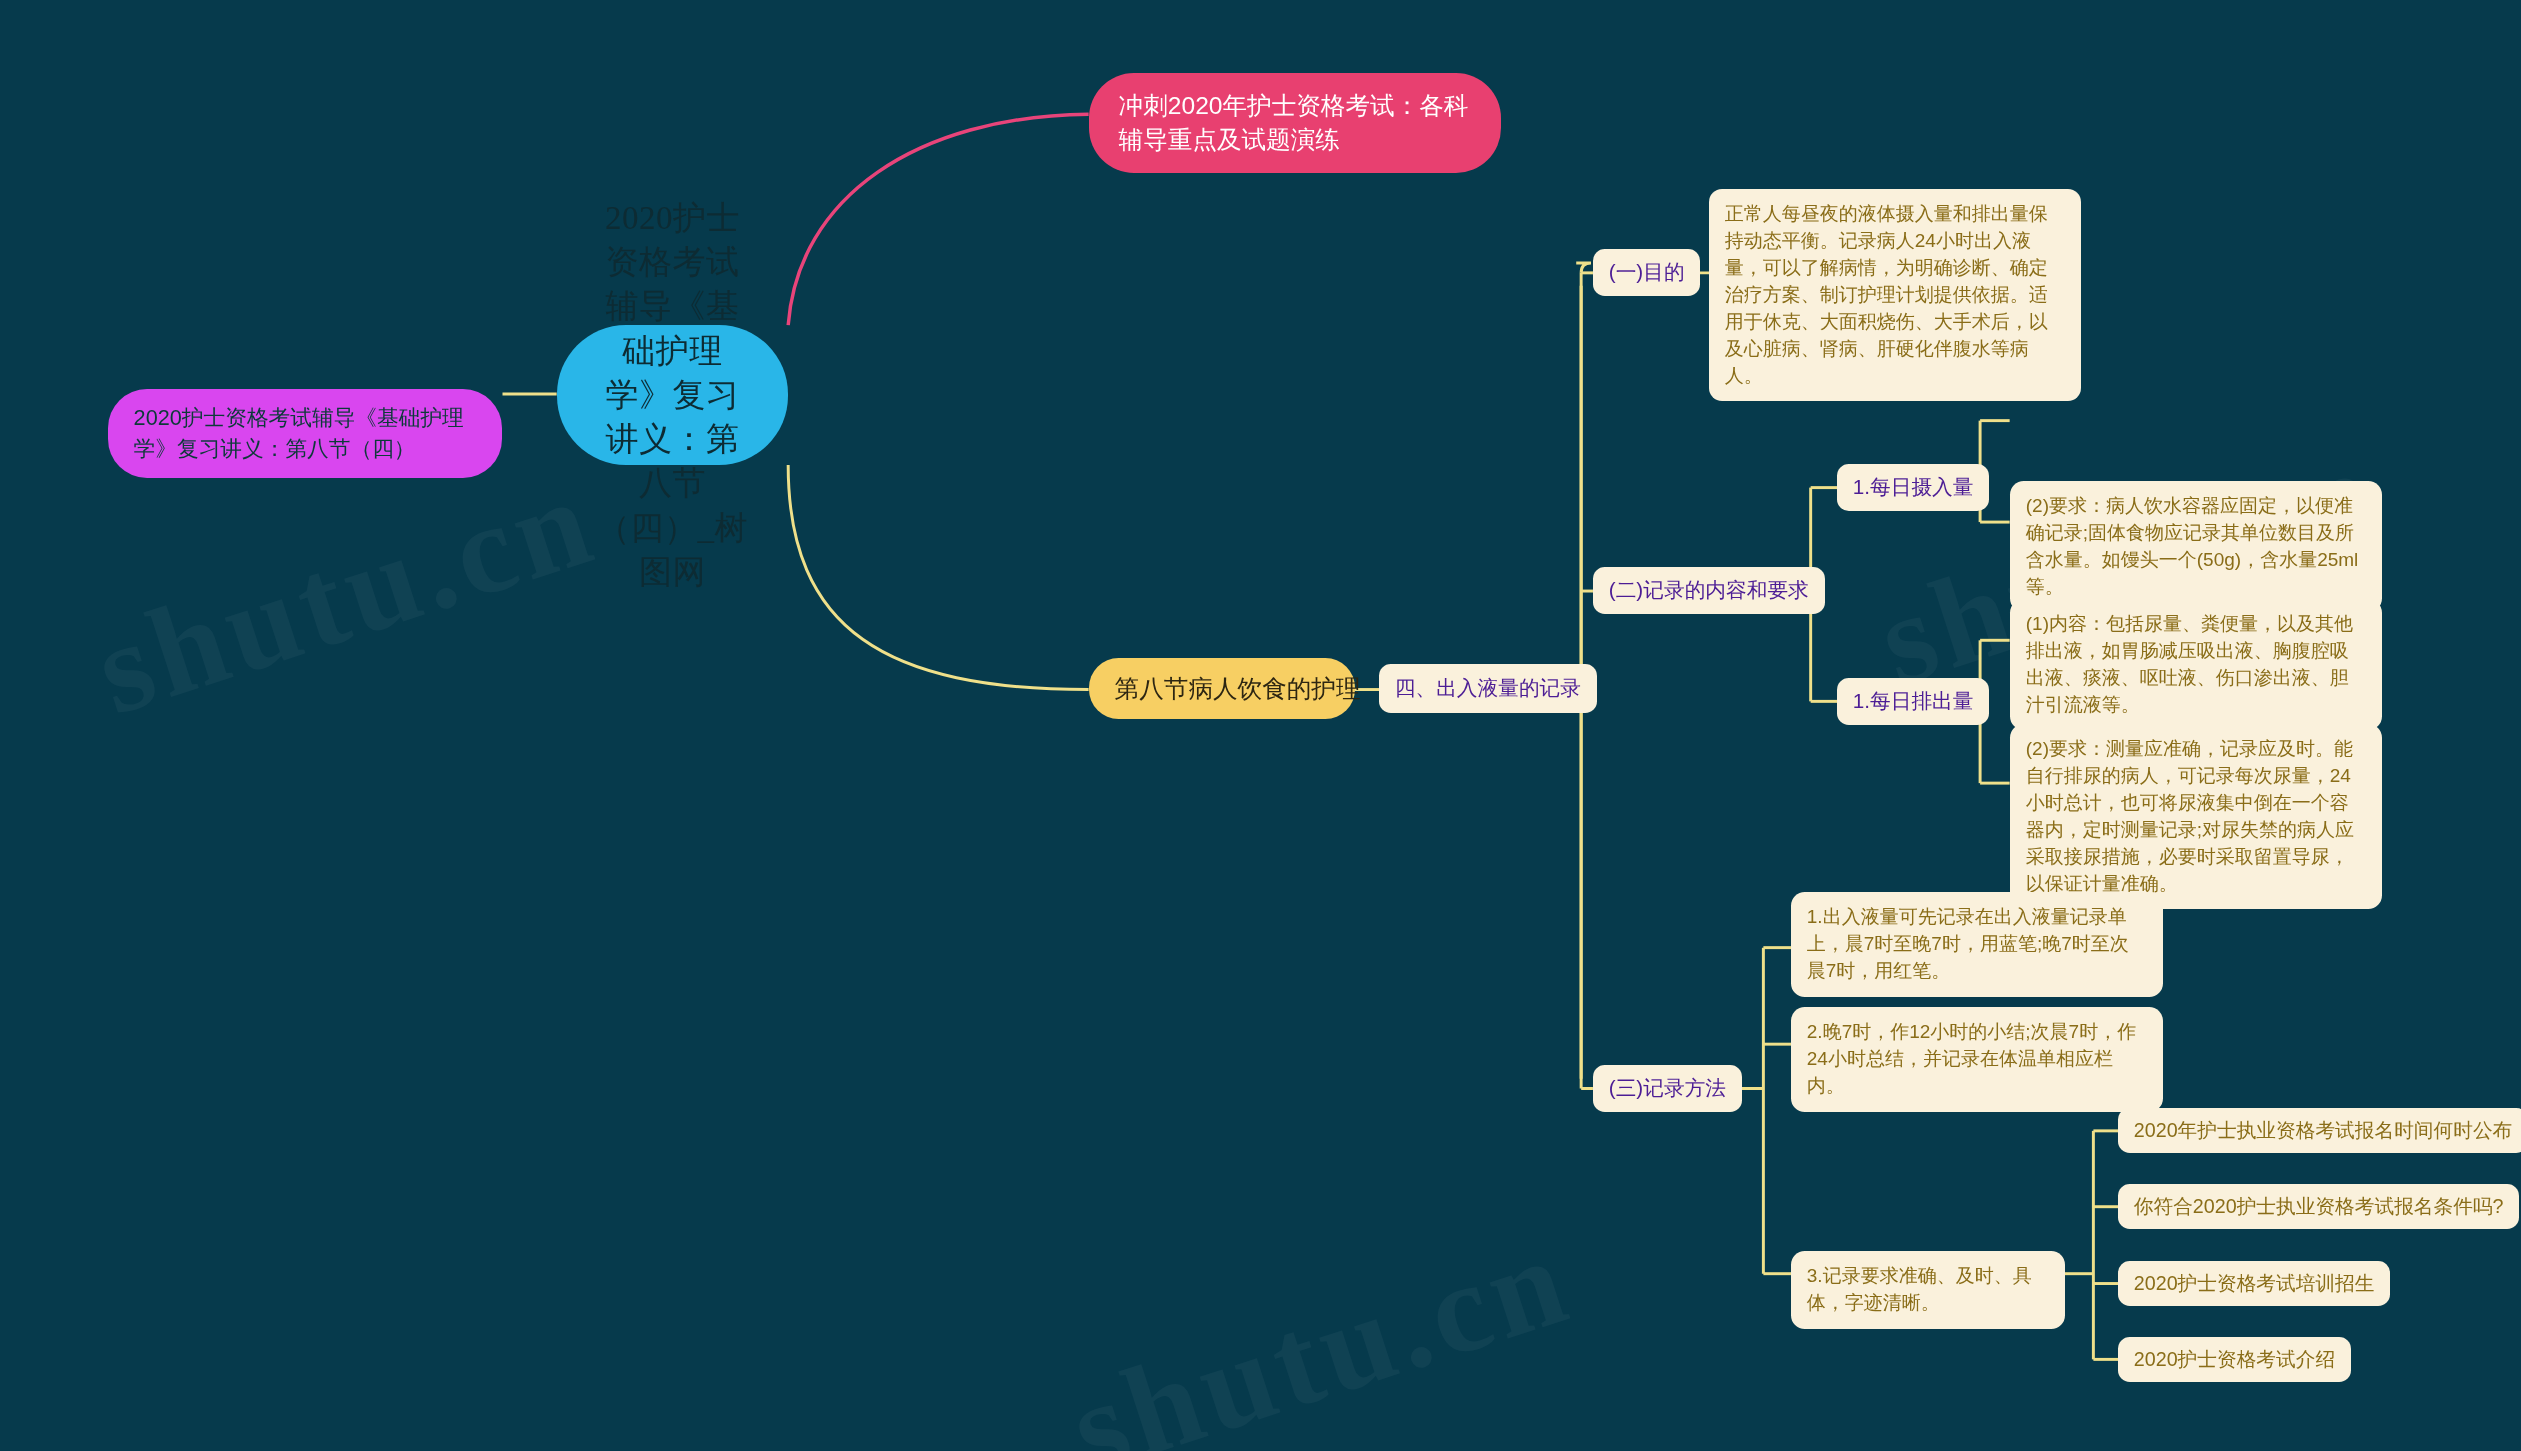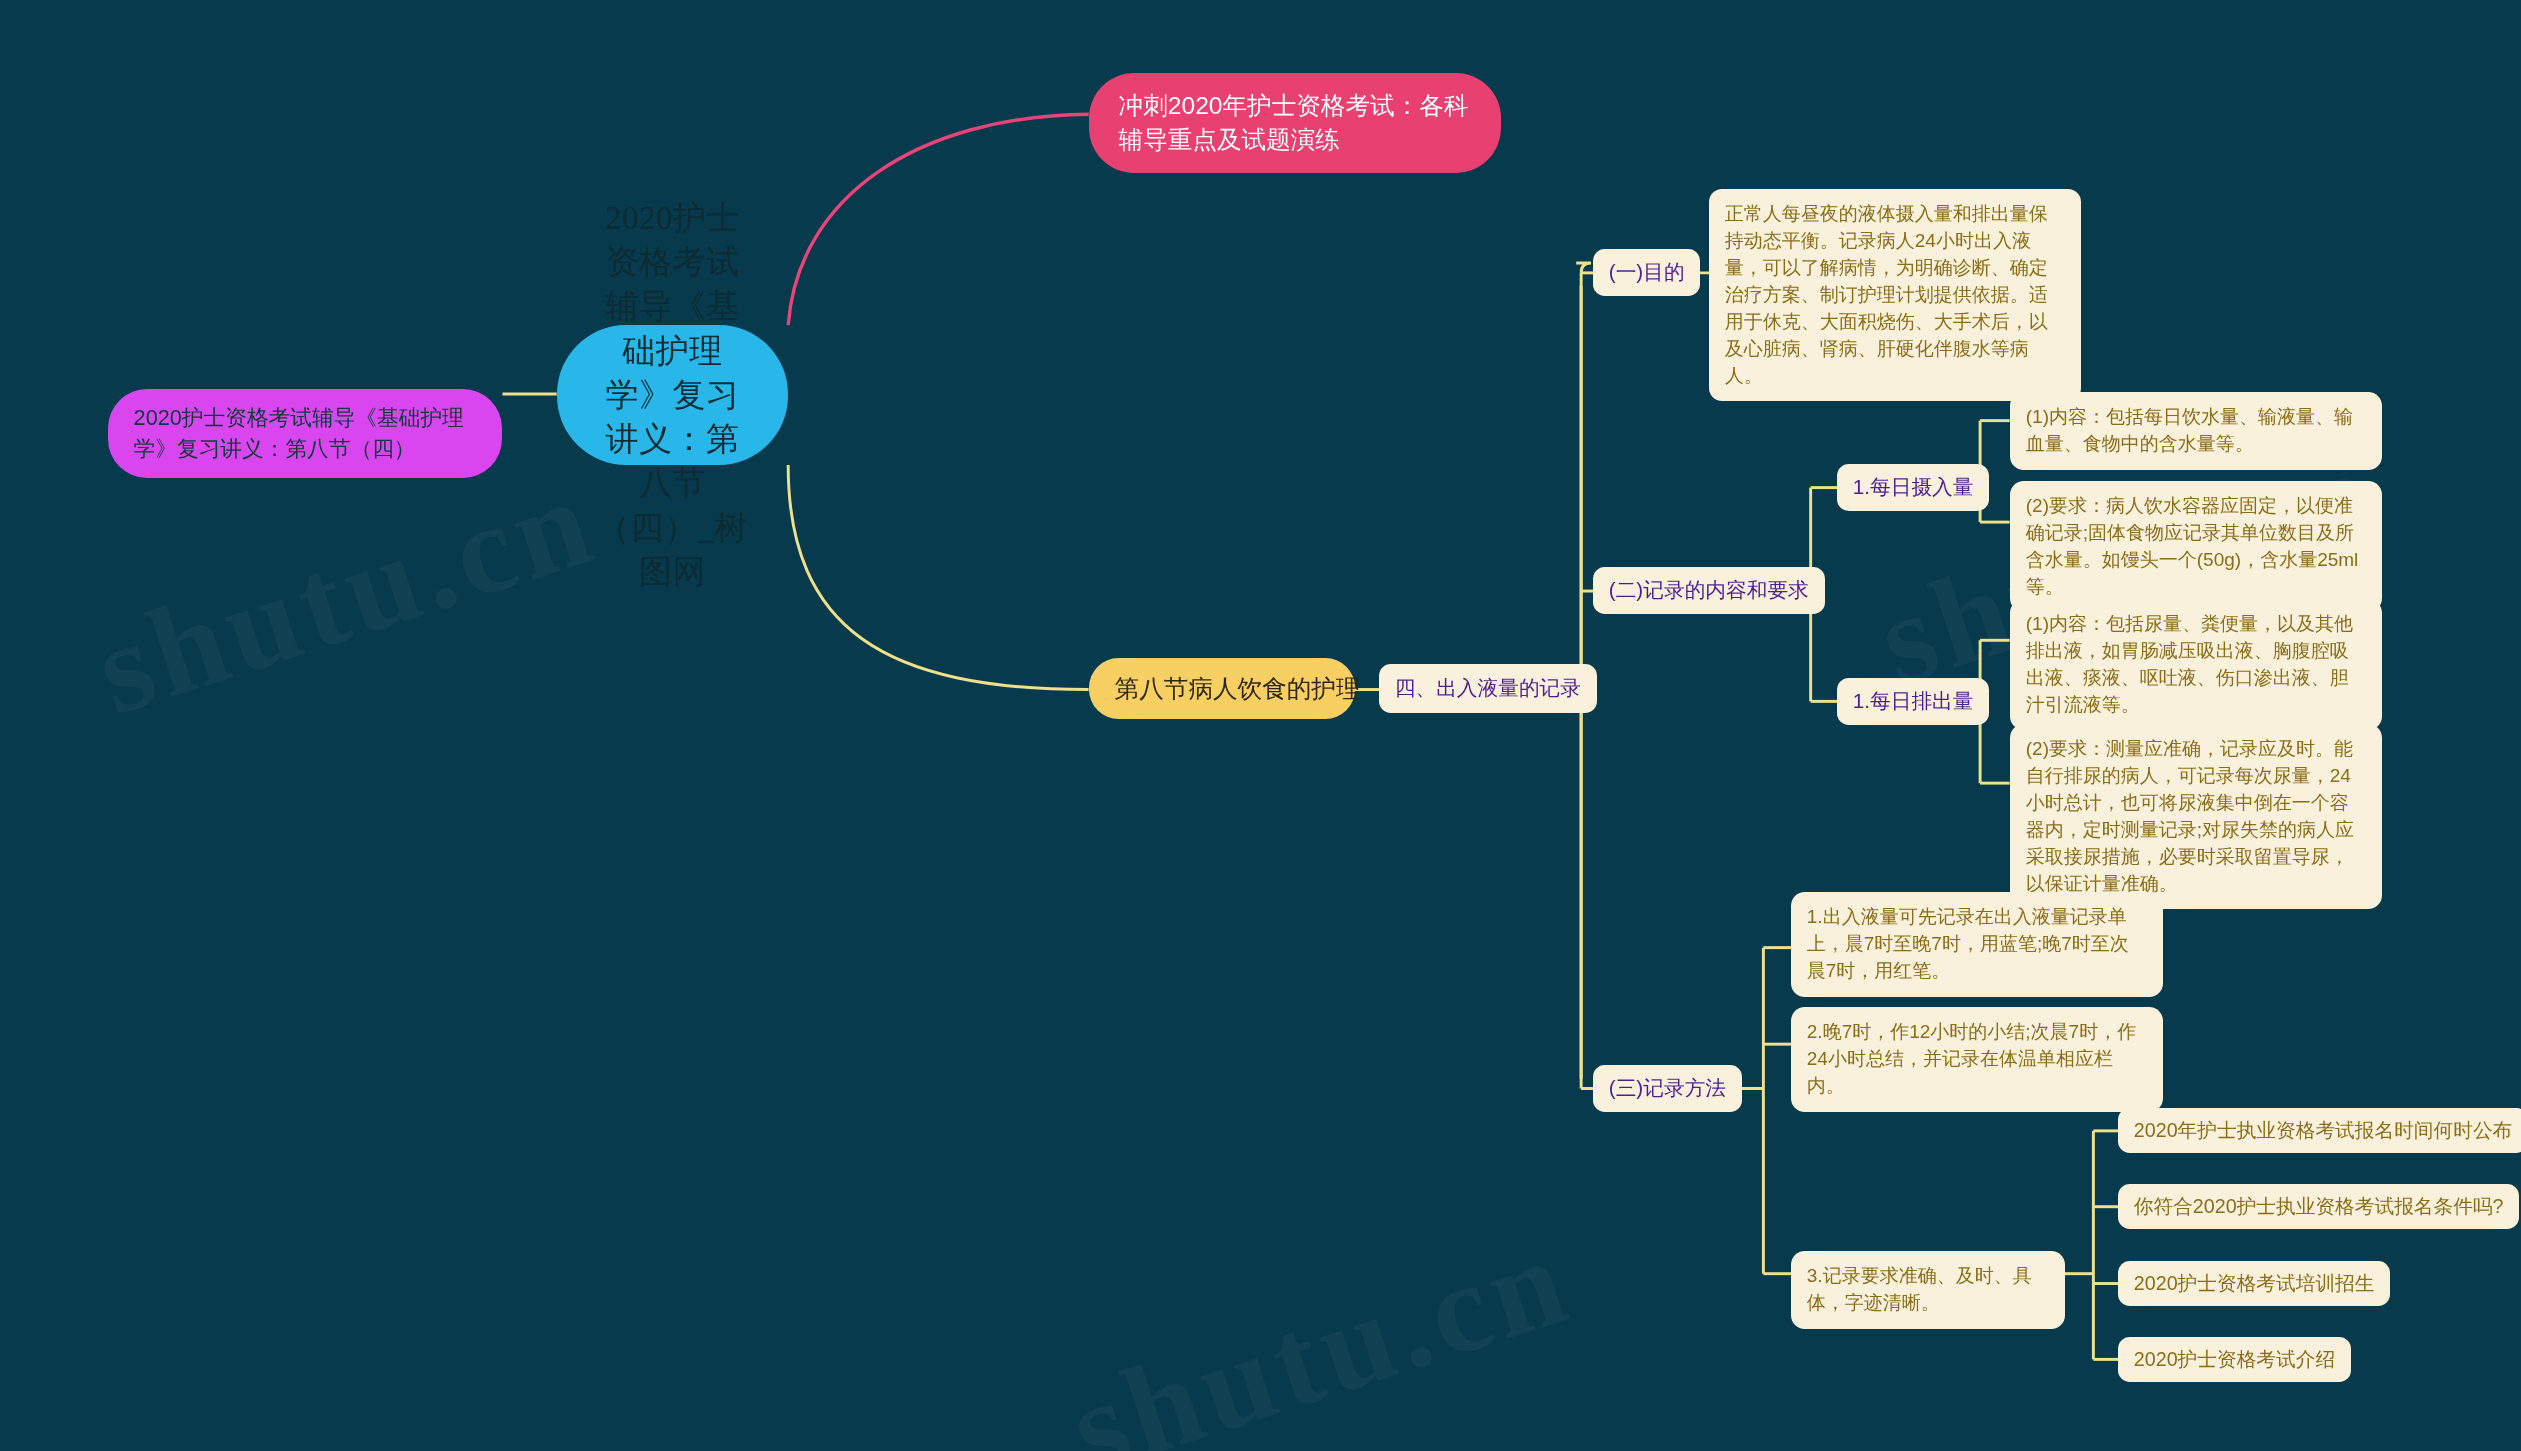--- a/index.html
+++ b/index.html
@@ -159,23 +159,20 @@
     <span class="txt">正常人每昼夜的液体摄入量和排出量保持动态平衡。记录病人24小时出入液量，可以了解病情，为明确诊断、确定治疗方案、制订护理计划提供依据。适用于休克、大面积烧伤、大手术后，以及心脏病、肾病、肝硬化伴腹水等病人。</span>
   </div>
 
   <div class="node n-cream c-label" style="left:1593px;top:567px;height:47px;">
     <span class="txt">(二)记录的内容和要求</span>
   </div>
 
   <div class="node n-cream c-label" style="left:1837px;top:464px;height:47px;">
     <span class="txt">1.每日摄入量</span>
   </div>
-  <div class="node n-para" style="left:2010px;top:392px;width:372px;">
-    <span class="txt">(1)内容：包括每日饮水量、输液量、输血量、食物中的含水量等。</span>
-  </div>
   <div class="node n-para" style="left:2010px;top:481px;width:372px;">
     <span class="txt">(2)要求：病人饮水容器应固定，以便准确记录;固体食物应记录其单位数目及所含水量。如馒头一个(50g)，含水量25ml等。</span>
   </div>
 
   <div class="node n-cream c-label" style="left:1837px;top:678px;height:47px;">
     <span class="txt">1.每日排出量</span>
   </div>
   <div class="node n-para" style="left:2010px;top:599px;width:372px;">
     <span class="txt">(1)内容：包括尿量、粪便量，以及其他排出液，如胃肠减压吸出液、胸腹腔吸出液、痰液、呕吐液、伤口渗出液、胆汁引流液等。</span>
   </div>

